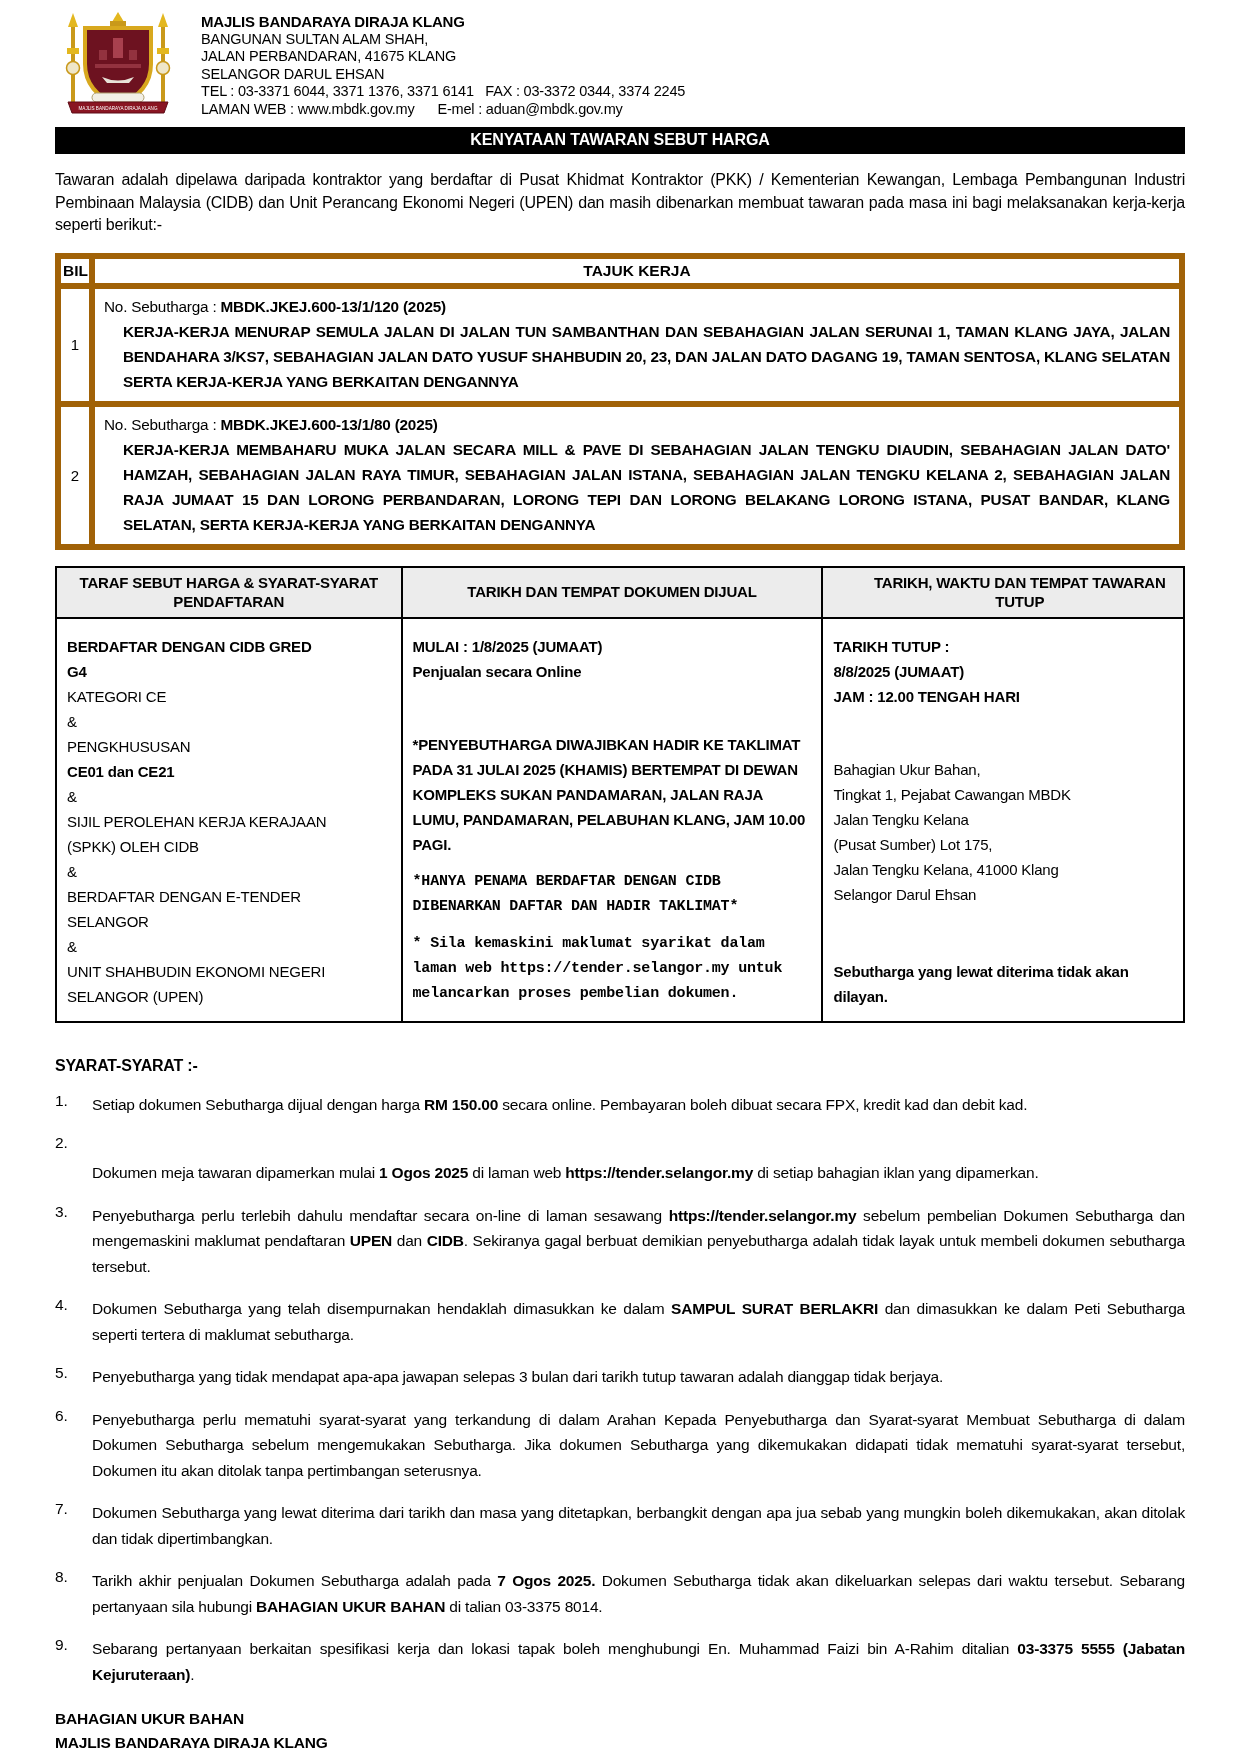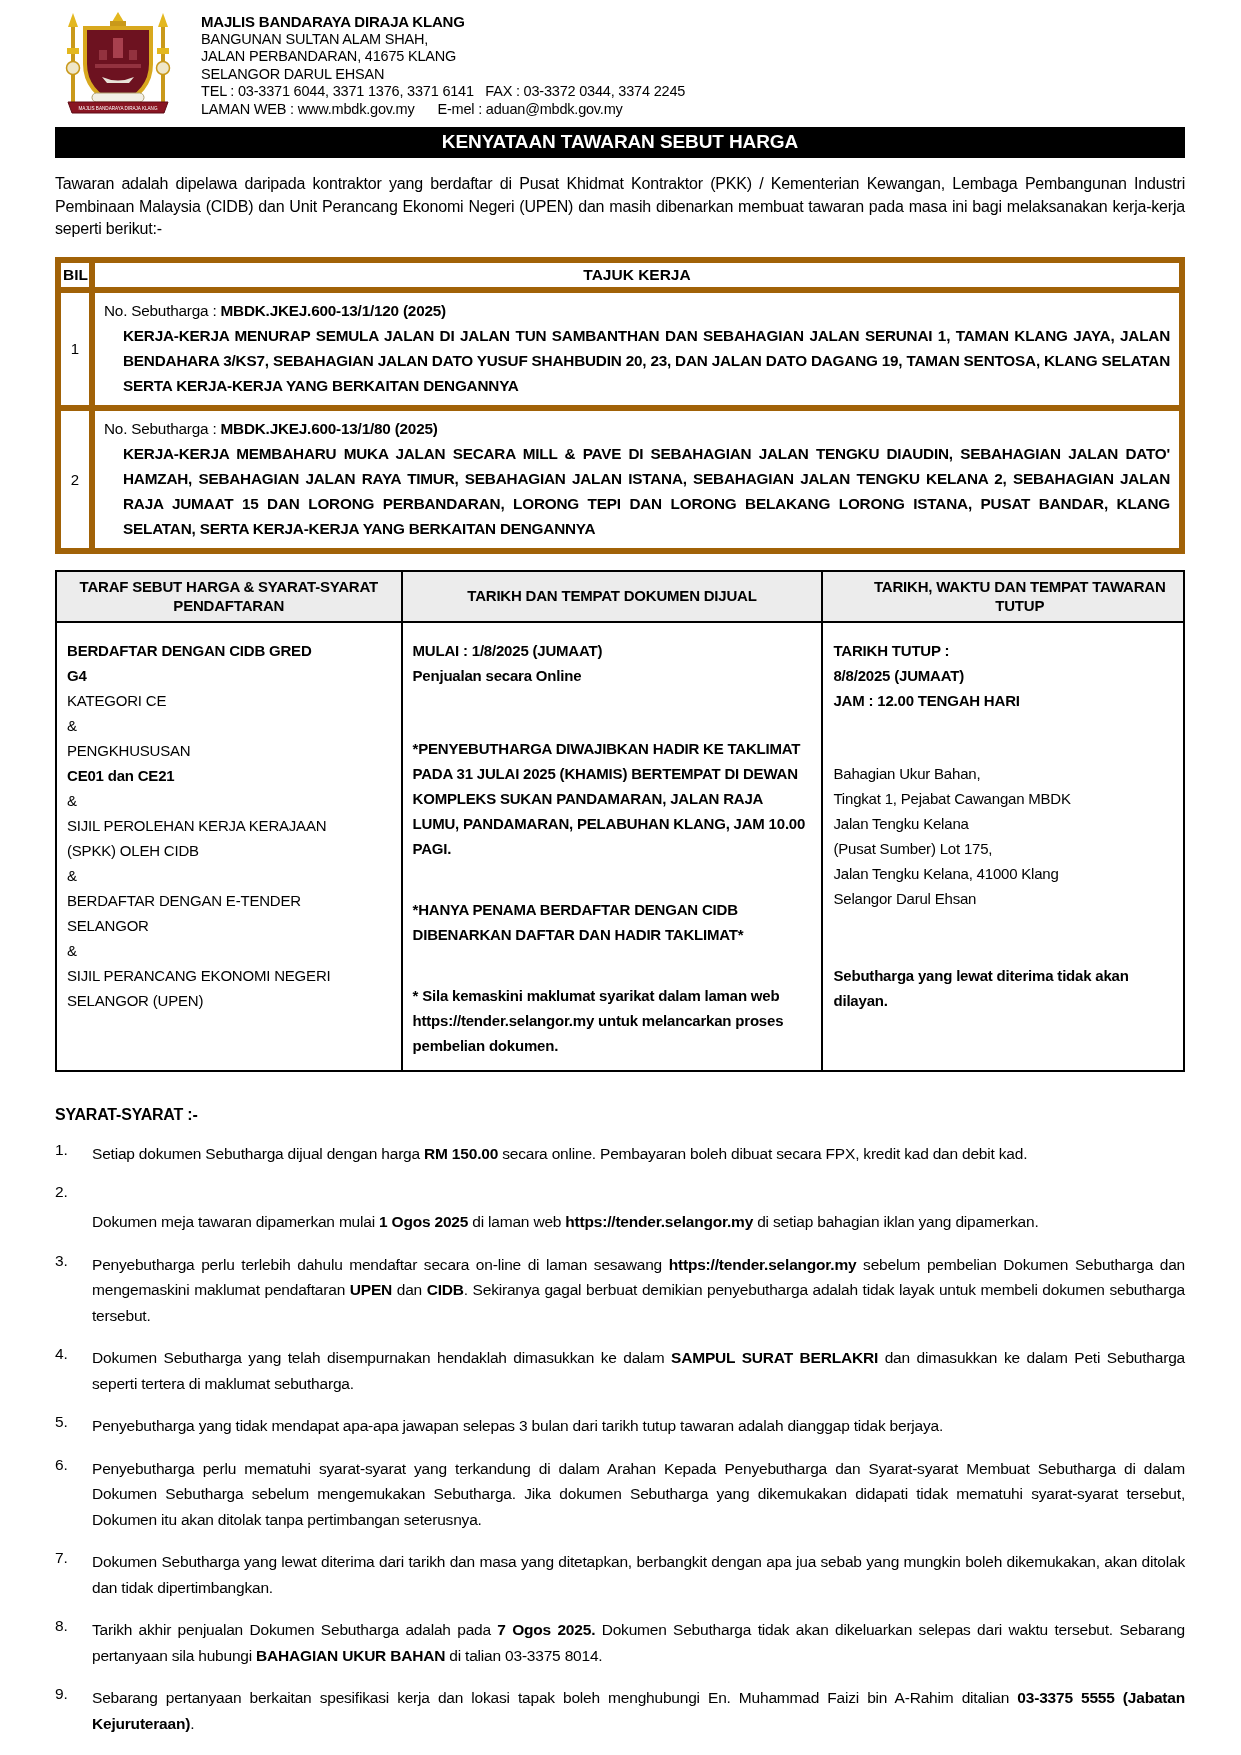--- a/index.html
+++ b/index.html
@@ -12,21 +12,21 @@
   .b{font-weight:bold;}
 
   
   .header{display:flex;gap:20px;align-items:flex-start;}
   .logo{width:126px;height:104px;flex:0 0 auto;}
   .org{font-size:14.5px;line-height:17.5px;padding-top:3px;white-space:pre-wrap;letter-spacing:-0.2px;}
   .org div:first-child{font-weight:bold;font-size:15px;}
 
   
   .banner{margin-top:9px;background:#000;color:#fff;text-align:center;
-    font-weight:bold;font-size:19px;padding:4px 0 5px;letter-spacing:-0.1px;}
+    font-weight:bold;font-size:16px;padding:4px 0 5px;letter-spacing:-0.1px;}
 
   
   .intro{margin-top:15px;font-size:16px;line-height:22.5px;text-align:justify;letter-spacing:-0.2px;}
 
   
   table{border-collapse:collapse;width:100%;table-layout:fixed;}
   .jobs{margin-top:12px;}
   .jobs th,.jobs td{border:6px solid #a16207;}
   .jobs th{font-size:15.5px;padding:3px 2px;font-weight:bold;text-align:center;}
   .jobs .bil-col{width:34px;}
@@ -37,21 +37,21 @@
 
   .stray-dot{position:absolute;left:408px;top:488px;font-size:16px;}
 
   .info{margin-top:16px;}
   .info th{background:#ececec;border:2px solid #000;font-size:15px;line-height:19.5px;
     padding:5px 8px;font-weight:bold;text-align:center;letter-spacing:-0.2px;}
   .info td{border:2px solid #000;vertical-align:top;text-align:left;font-size:15px;
     line-height:25px;padding:15px 10px 12px;height:358px;letter-spacing:-0.2px;}
   .info .c1{width:31.4%;} .info .c2{width:38.6%;} .info .c3{width:30%;padding-left:41px;}
   .info td .mt-lg{margin-top:48px;}
-  .info td .mt-md{margin-top:36px;}
+  .info td .mt-md{margin-top:12px;font-family:Liberation Mono, monospace;}
   .info td .mt-xl{margin-top:52px;}
 
   
   .conds{margin-top:34px;}
   .cond-head{font-weight:bold;font-size:16px;letter-spacing:-0.2px;}
   .cond-item{display:flex;margin-top:17px;}
   .cond-num{width:37px;flex:0 0 auto;font-size:15.5px;}
   .cond-text{flex:1;font-size:15.5px;line-height:25.5px;text-align:justify;letter-spacing:-0.2px;}
   .cond-item-drop .cond-text{margin-top:26px;}
 
@@ -149,21 +149,21 @@
               <div>&amp;</div>
               <div>PENGKHUSUSAN</div>
               <div class="b">CE01 dan CE21</div>
               <div>&amp;</div>
               <div>SIJIL PEROLEHAN KERJA KERAJAAN</div>
               <div>(SPKK) OLEH CIDB</div>
               <div>&amp;</div>
               <div>BERDAFTAR DENGAN E-TENDER</div>
               <div>SELANGOR</div>
               <div>&amp;</div>
-              <div>SIJIL PERANCANG EKONOMI NEGERI</div>
+              <div>UNIT SHAHBUDIN EKONOMI NEGERI</div>
               <div>SELANGOR (UPEN)</div>
             </td>
           <td>
               <div class="b">MULAI : 1/8/2025 (JUMAAT)</div>
               <div class="b">Penjualan secara Online</div>
               <div class="b mt-lg">*PENYEBUTHARGA DIWAJIBKAN HADIR KE TAKLIMAT PADA 31 JULAI 2025 (KHAMIS) BERTEMPAT DI DEWAN KOMPLEKS SUKAN PANDAMARAN, JALAN RAJA LUMU, PANDAMARAN, PELABUHAN KLANG, JAM 10.00 PAGI.</div>
               <div class="b mt-md">*HANYA PENAMA BERDAFTAR DENGAN CIDB DIBENARKAN DAFTAR DAN HADIR TAKLIMAT*</div>
               <div class="b mt-md">* Sila kemaskini maklumat syarikat dalam laman web https://tender.selangor.my untuk melancarkan proses pembelian dokumen.</div>
             </td>
           <td>

